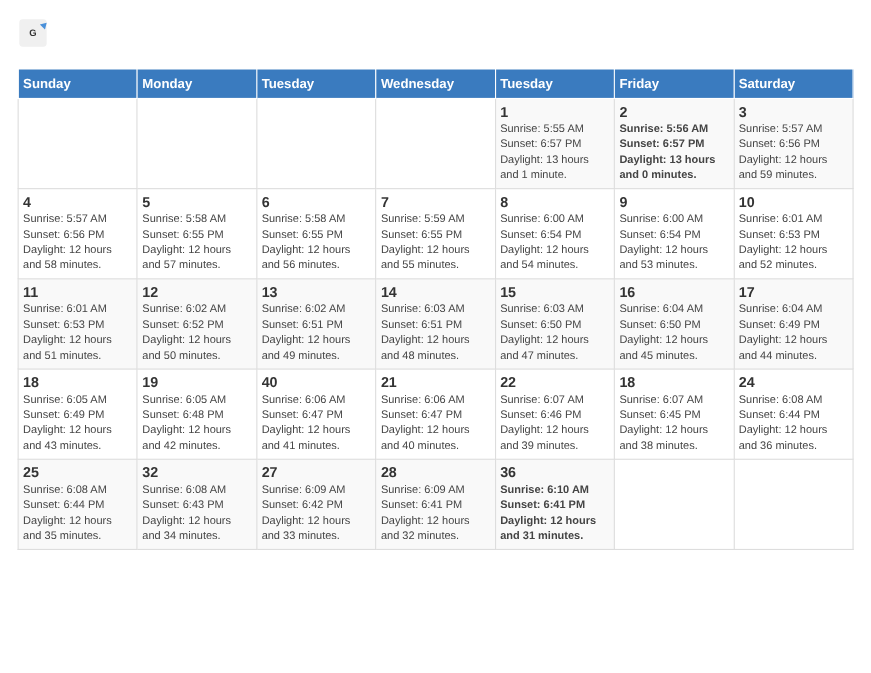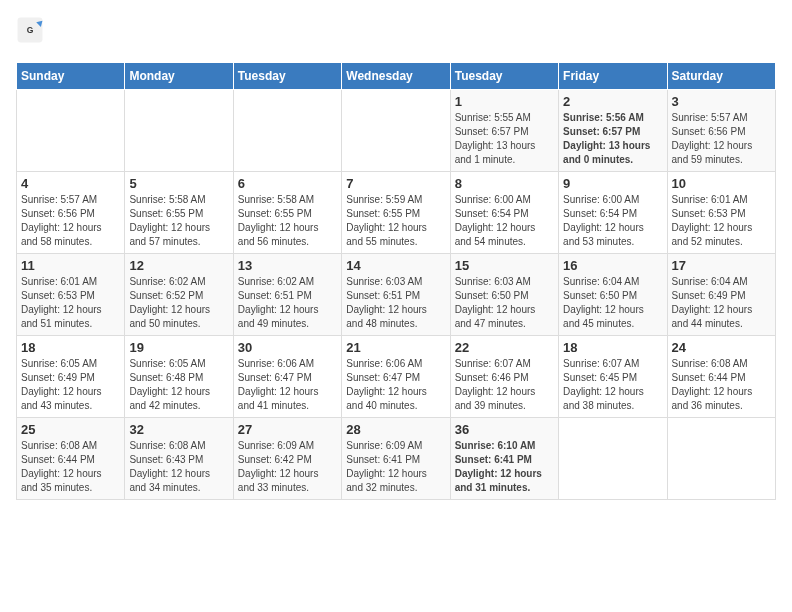--- a/index.html
+++ b/index.html
@@ -244,21 +244,21 @@
 Sunset: 6:49 PM
 Daylight: 12 hours and 43 minutes.</div>
         </td>
         <td>
           <span class="day-number">19</span>
           <div class="day-info" style="white-space: pre-line;">Sunrise: 6:05 AM
 Sunset: 6:48 PM
 Daylight: 12 hours and 42 minutes.</div>
         </td>
         <td>
-          <span class="day-number">30</span>
+          <span class="day-number">40</span>
           <div class="day-info" style="white-space: pre-line;">Sunrise: 6:06 AM
 Sunset: 6:47 PM
 Daylight: 12 hours and 41 minutes.</div>
         </td>
         <td>
           <span class="day-number">21</span>
           <div class="day-info" style="white-space: pre-line;">Sunrise: 6:06 AM
 Sunset: 6:47 PM
 Daylight: 12 hours and 40 minutes.</div>
         </td>

